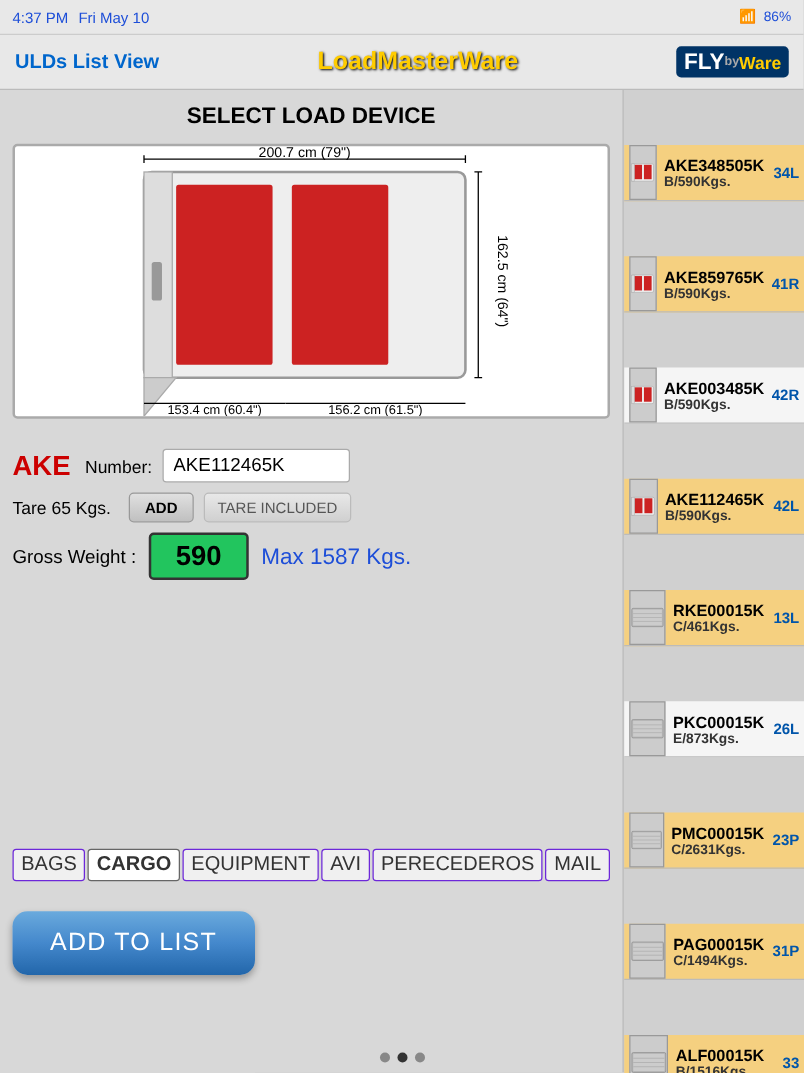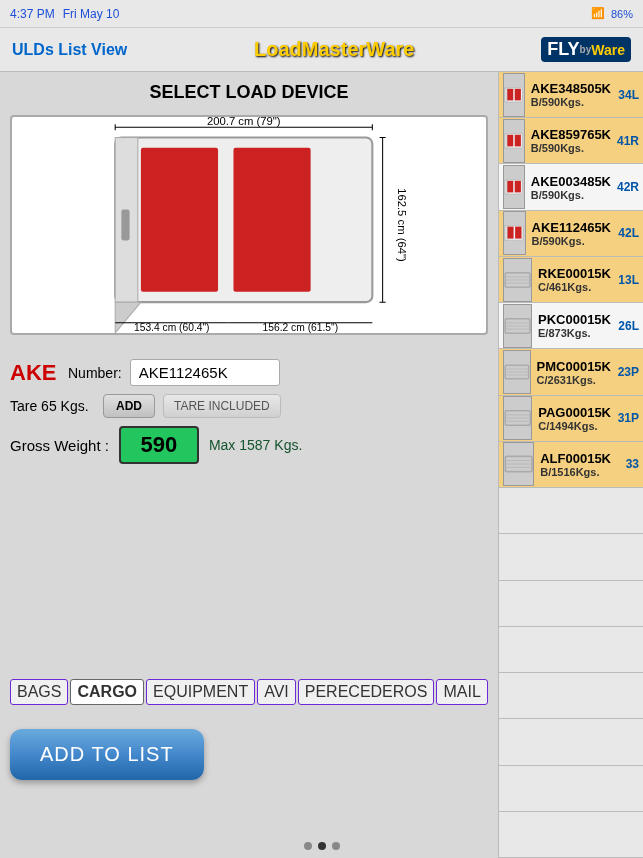--- a/index.html
+++ b/index.html
@@ -172,22 +172,22 @@
       background: #22c55e;
       border: 2px solid #333;
       border-radius: 4px;
       padding: 4px 12px;
       font-size: 22px;
       font-weight: bold;
       width: 80px;
       text-align: center;
     }
     .max-label {
-      font-size: 14px;
-      color: #14532d;
+      font-size: 18px;
+      color: #1d4ed8;
     }
 
     
     .category-tabs {
       display: flex;
       gap: 2px;
       margin-top: 8px;
     }
     .cat-tab {
       background: #f0f0f0;
@@ -232,20 +232,21 @@
     }
 
     .uld-item {
       display: flex;
       align-items: center;
       border-bottom: 1px solid #bbb;
       background: #f5d080;
       height: 52px;
       padding: 0 4px;
       cursor: pointer;
+      margin-top: 44px;
     }
     .uld-item:nth-child(3) { background: #f5f5f5; }
     .uld-item:nth-child(6) { background: #f5f5f5; }
     .uld-item.white { background: #f5f5f5; }
 
     .uld-thumb {
       width: 52px;
       height: 44px;
       background: #ccc;
       border: 1px solid #999;

